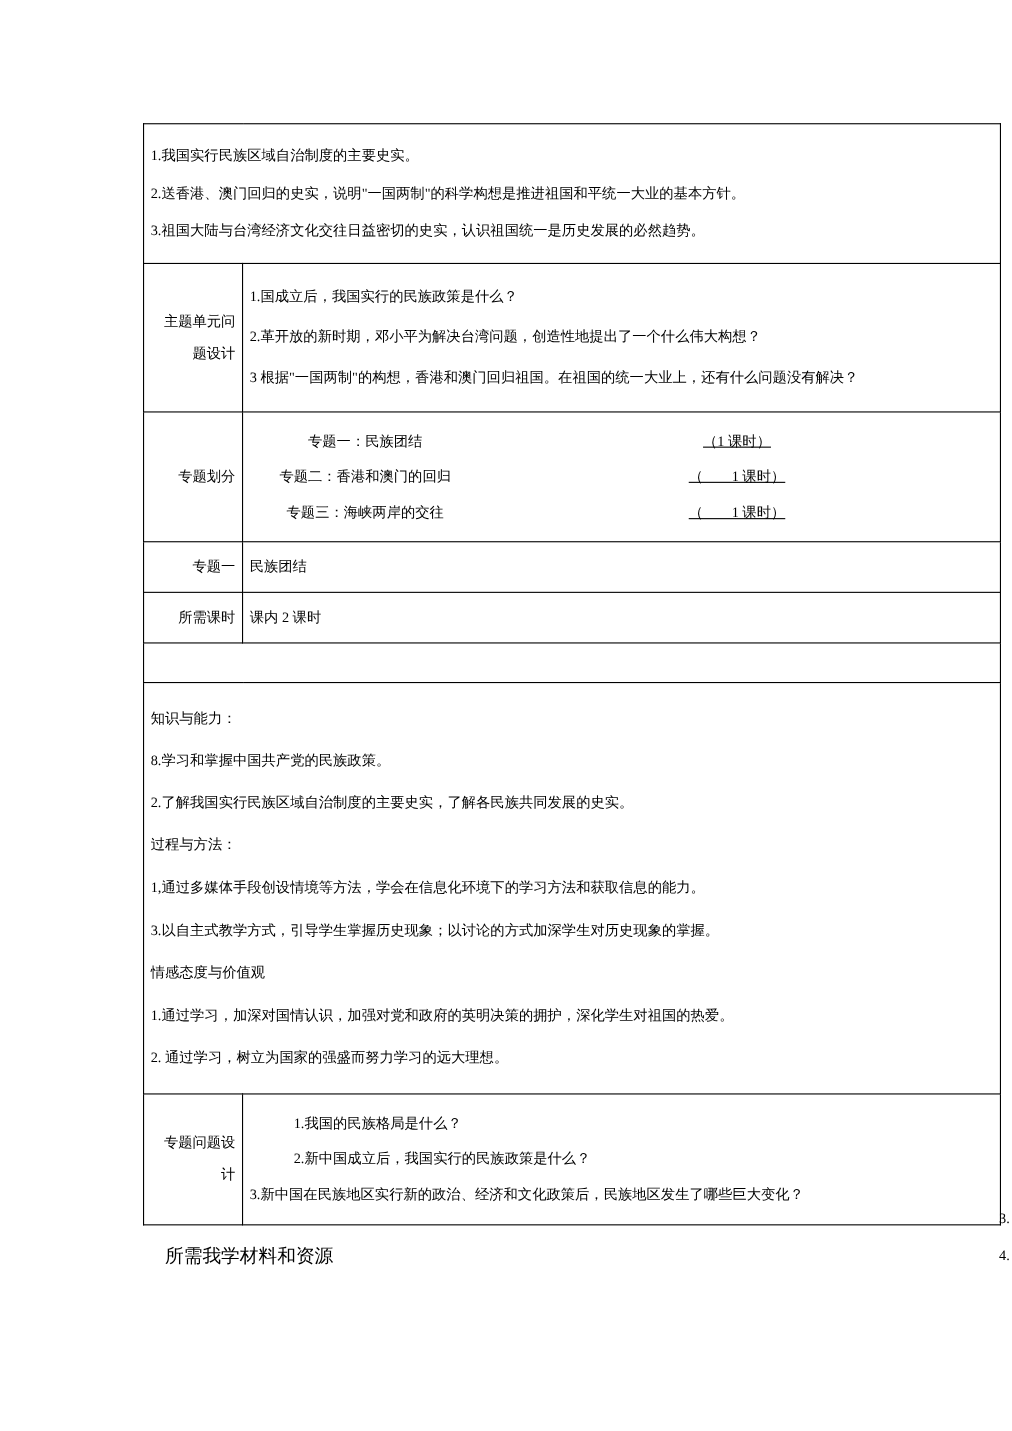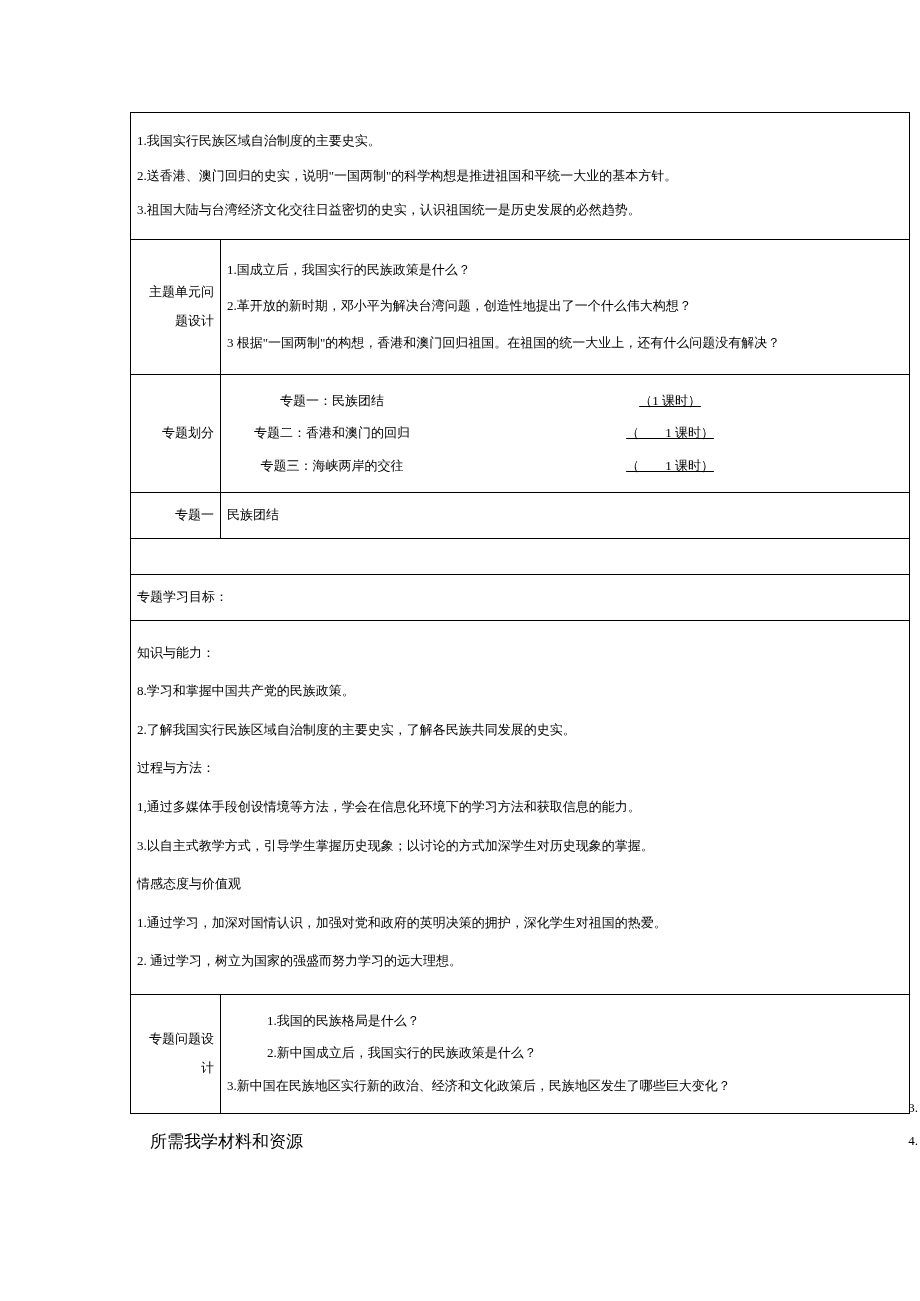--- a/index.html
+++ b/index.html
@@ -138,24 +138,25 @@
         <span class="topic-name">专题三：海峡两岸的交往</span>
         <span class="topic-time">（　　1 课时）</span>
       </div>
     </td>
   </tr>
   <tr>
     <td class="col-left single-cell">专题一</td>
     <td>民族团结</td>
   </tr>
   <tr>
-    <td colspan="2" class="blank-row-cell"></td>
+    <td class="col-left single-cell">所需课时</td>
+    <td>课内 2 课时</td>
   </tr>
   <tr>
-    <td colspan="2" class="single-cell">专题学习目标：</td>
+    <td colspan="2" class="blank-row-cell"></td>
   </tr>
   <tr>
     <td colspan="2" class="objectives-cell">
       <p>知识与能力：</p>
       <p>8.学习和掌握中国共产党的民族政策。</p>
       <p>2.了解我国实行民族区域自治制度的主要史实，了解各民族共同发展的史实。</p>
       <p>过程与方法：</p>
       <p>1,通过多媒体手段创设情境等方法，学会在信息化环境下的学习方法和获取信息的能力。</p>
       <p>3.以自主式教学方式，引导学生掌握历史现象；以讨论的方式加深学生对历史现象的掌握。</p>
       <p>情感态度与价值观</p>

